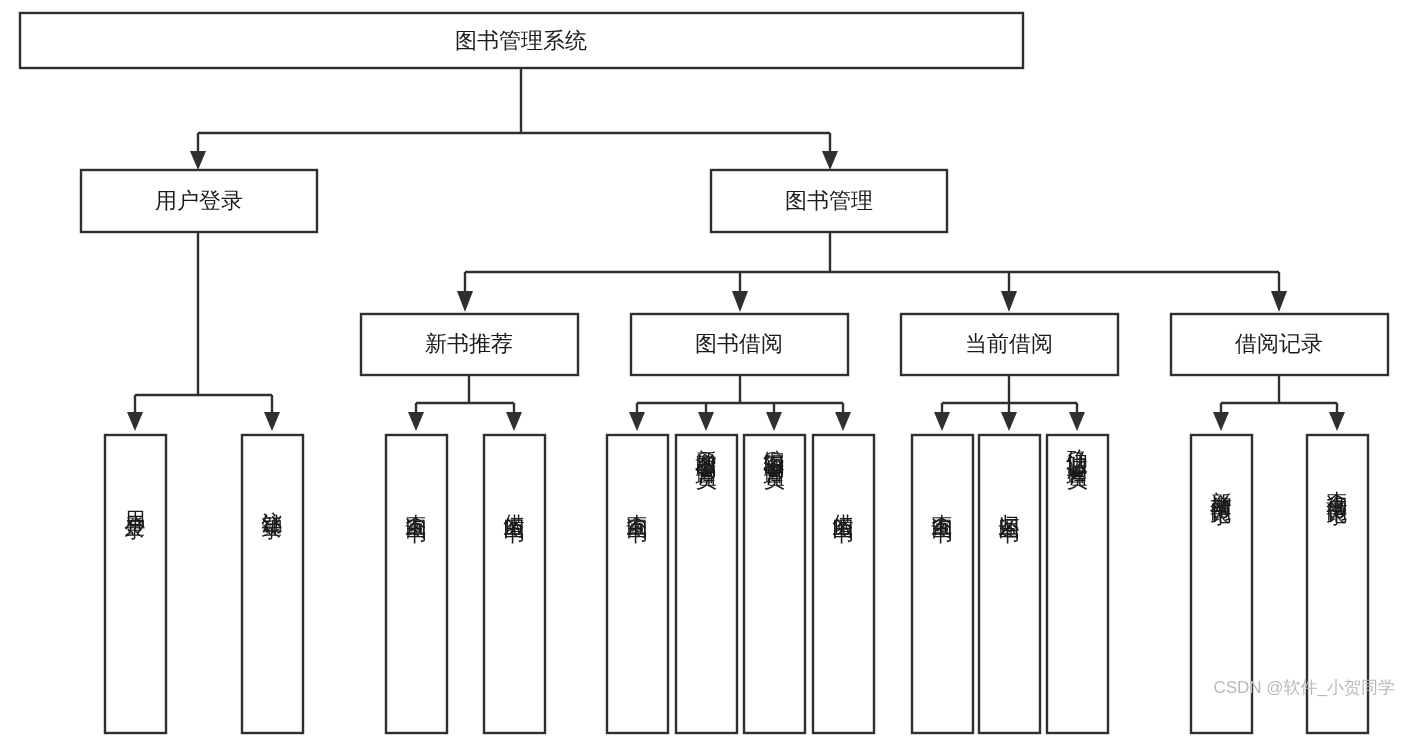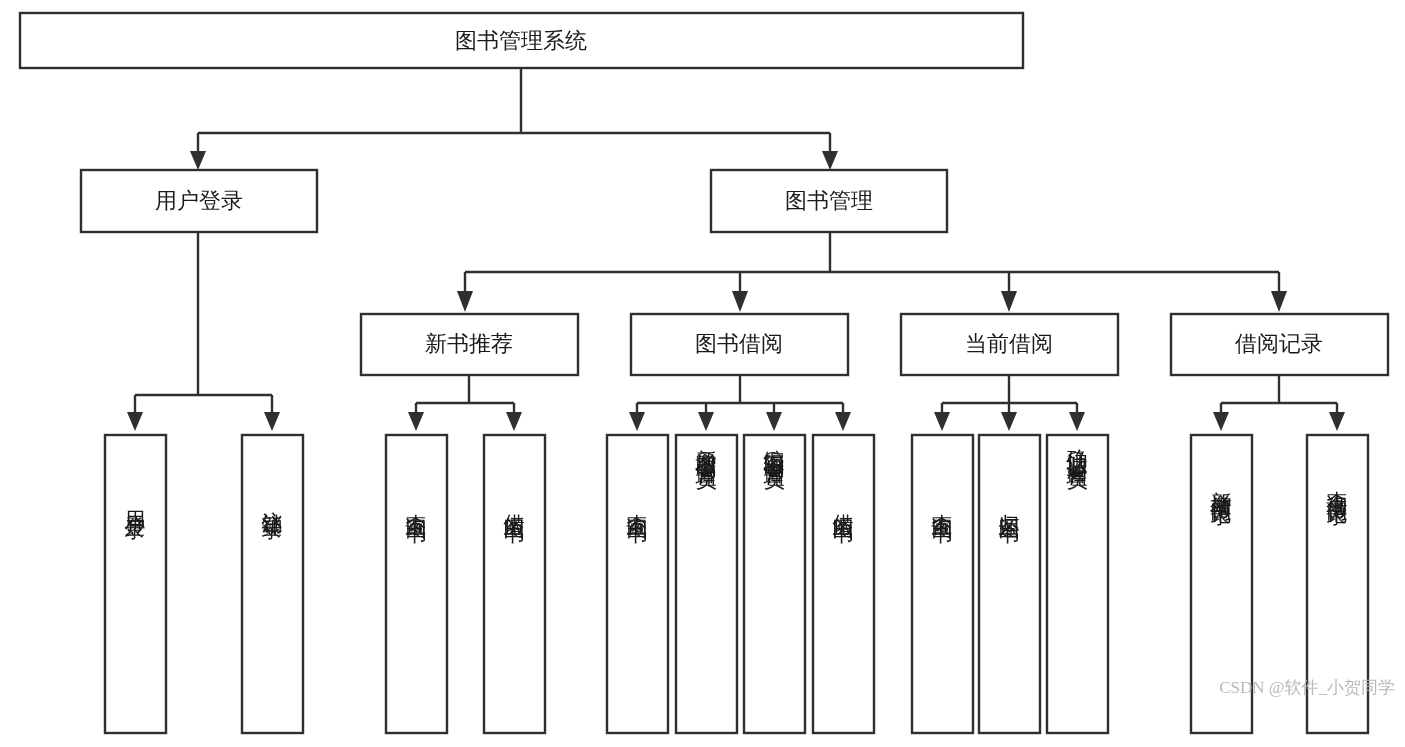--- a/index.html
+++ b/index.html
@@ -53,21 +53,21 @@
     fill: none;
   }
   .arrow-head {
     fill: #2f2f2f;
     stroke: none;
   }
   .watermark {
     position: absolute;
     right: 10px;
     bottom: 6px;
-    font-family: Liberation Serif, serif;
+    font-family: Liberation Sans, sans-serif;
     font-size: 17px;
     color: #b9b9b9;
     white-space: nowrap;
     pointer-events: none;
   }
 </style>
 </head>
 <body>
 
 <div id="diagram-root">

